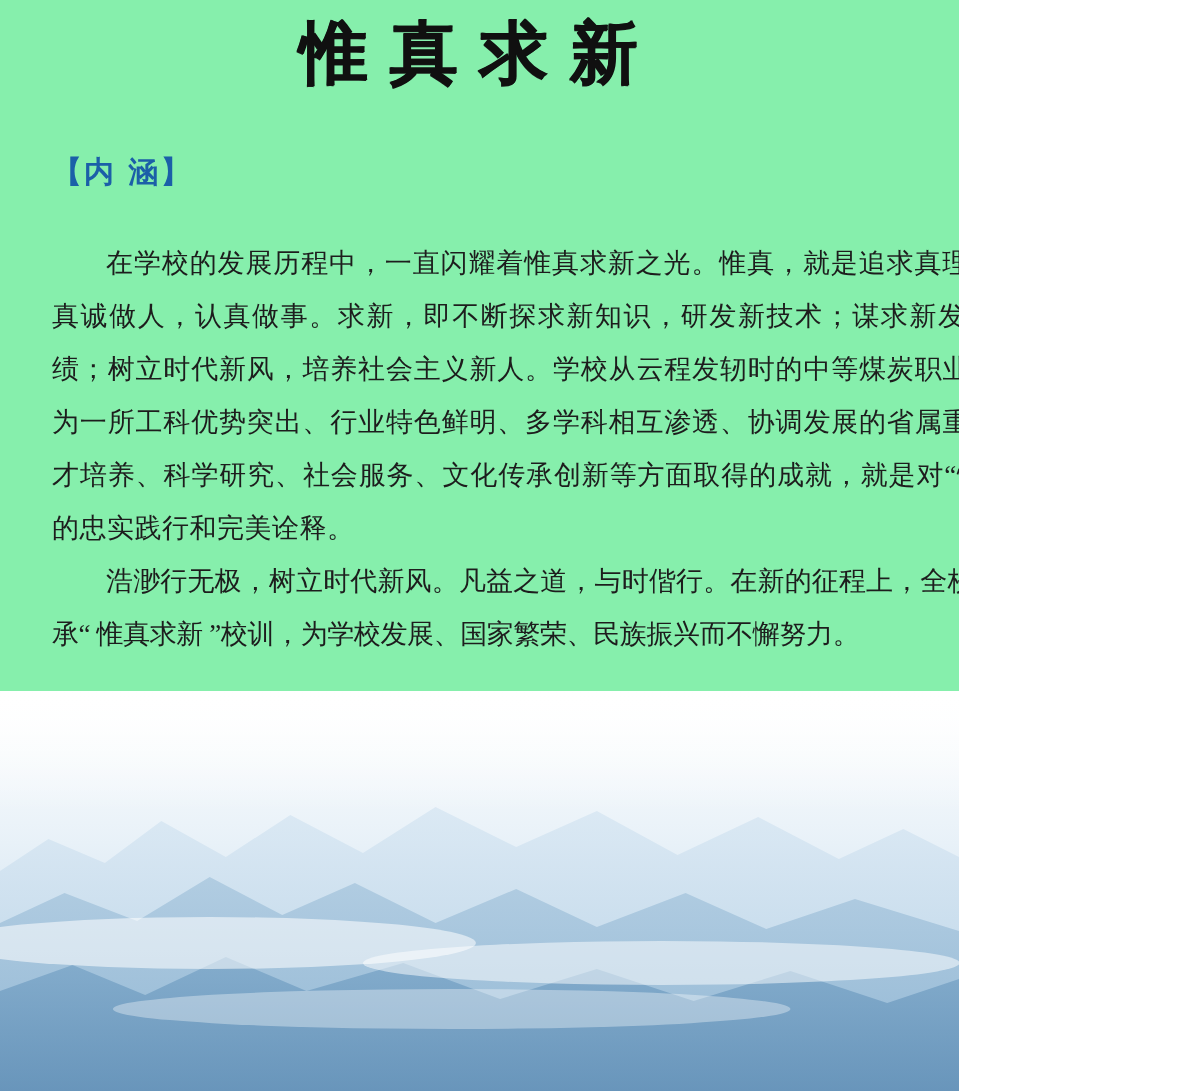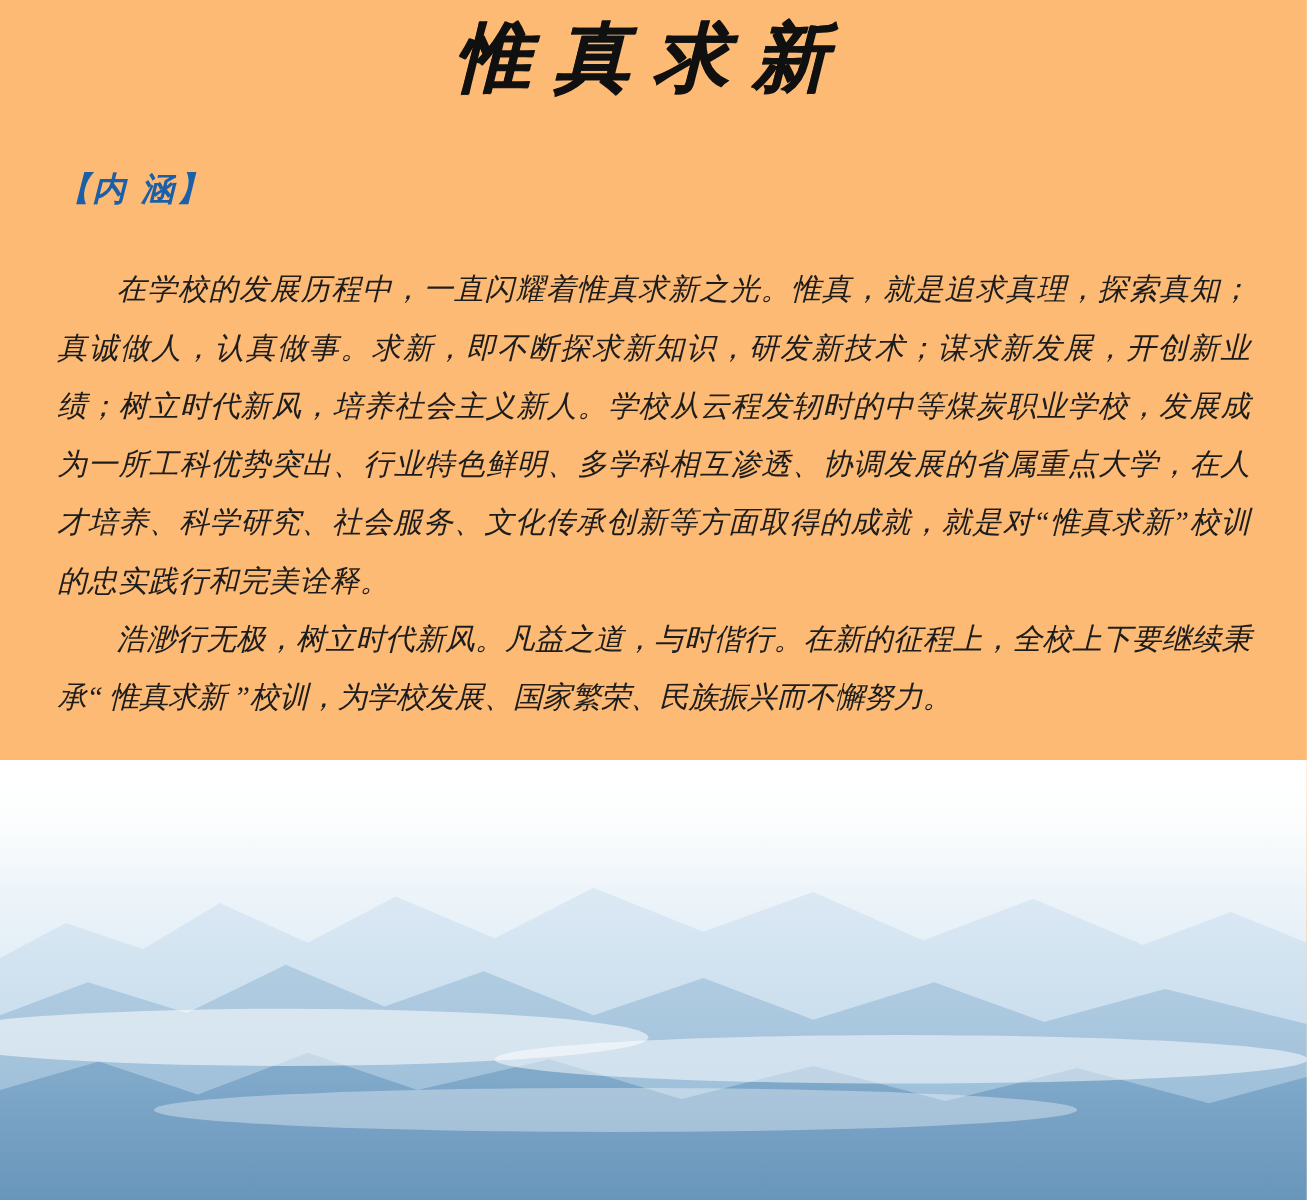--- a/index.html
+++ b/index.html
@@ -5,25 +5,24 @@
   html, body {
     margin: 0;
     padding: 0;
     background: #ffffff;
   }
   body {
     font-family: "Liberation Serif", "DejaVu Serif", serif;
   }
   .page {
     position: relative;
-    width: 1188px;
+    width: 959px;
     height: 1091px;
     overflow: hidden;
-    background: #fdba74;
-    font-style: italic;
+    background: #86efac;
   }
 
   
   .bg-mountains {
     position: absolute;
     left: 0;
     right: 0;
     bottom: 0;
     height: 520px;
     pointer-events: none;

